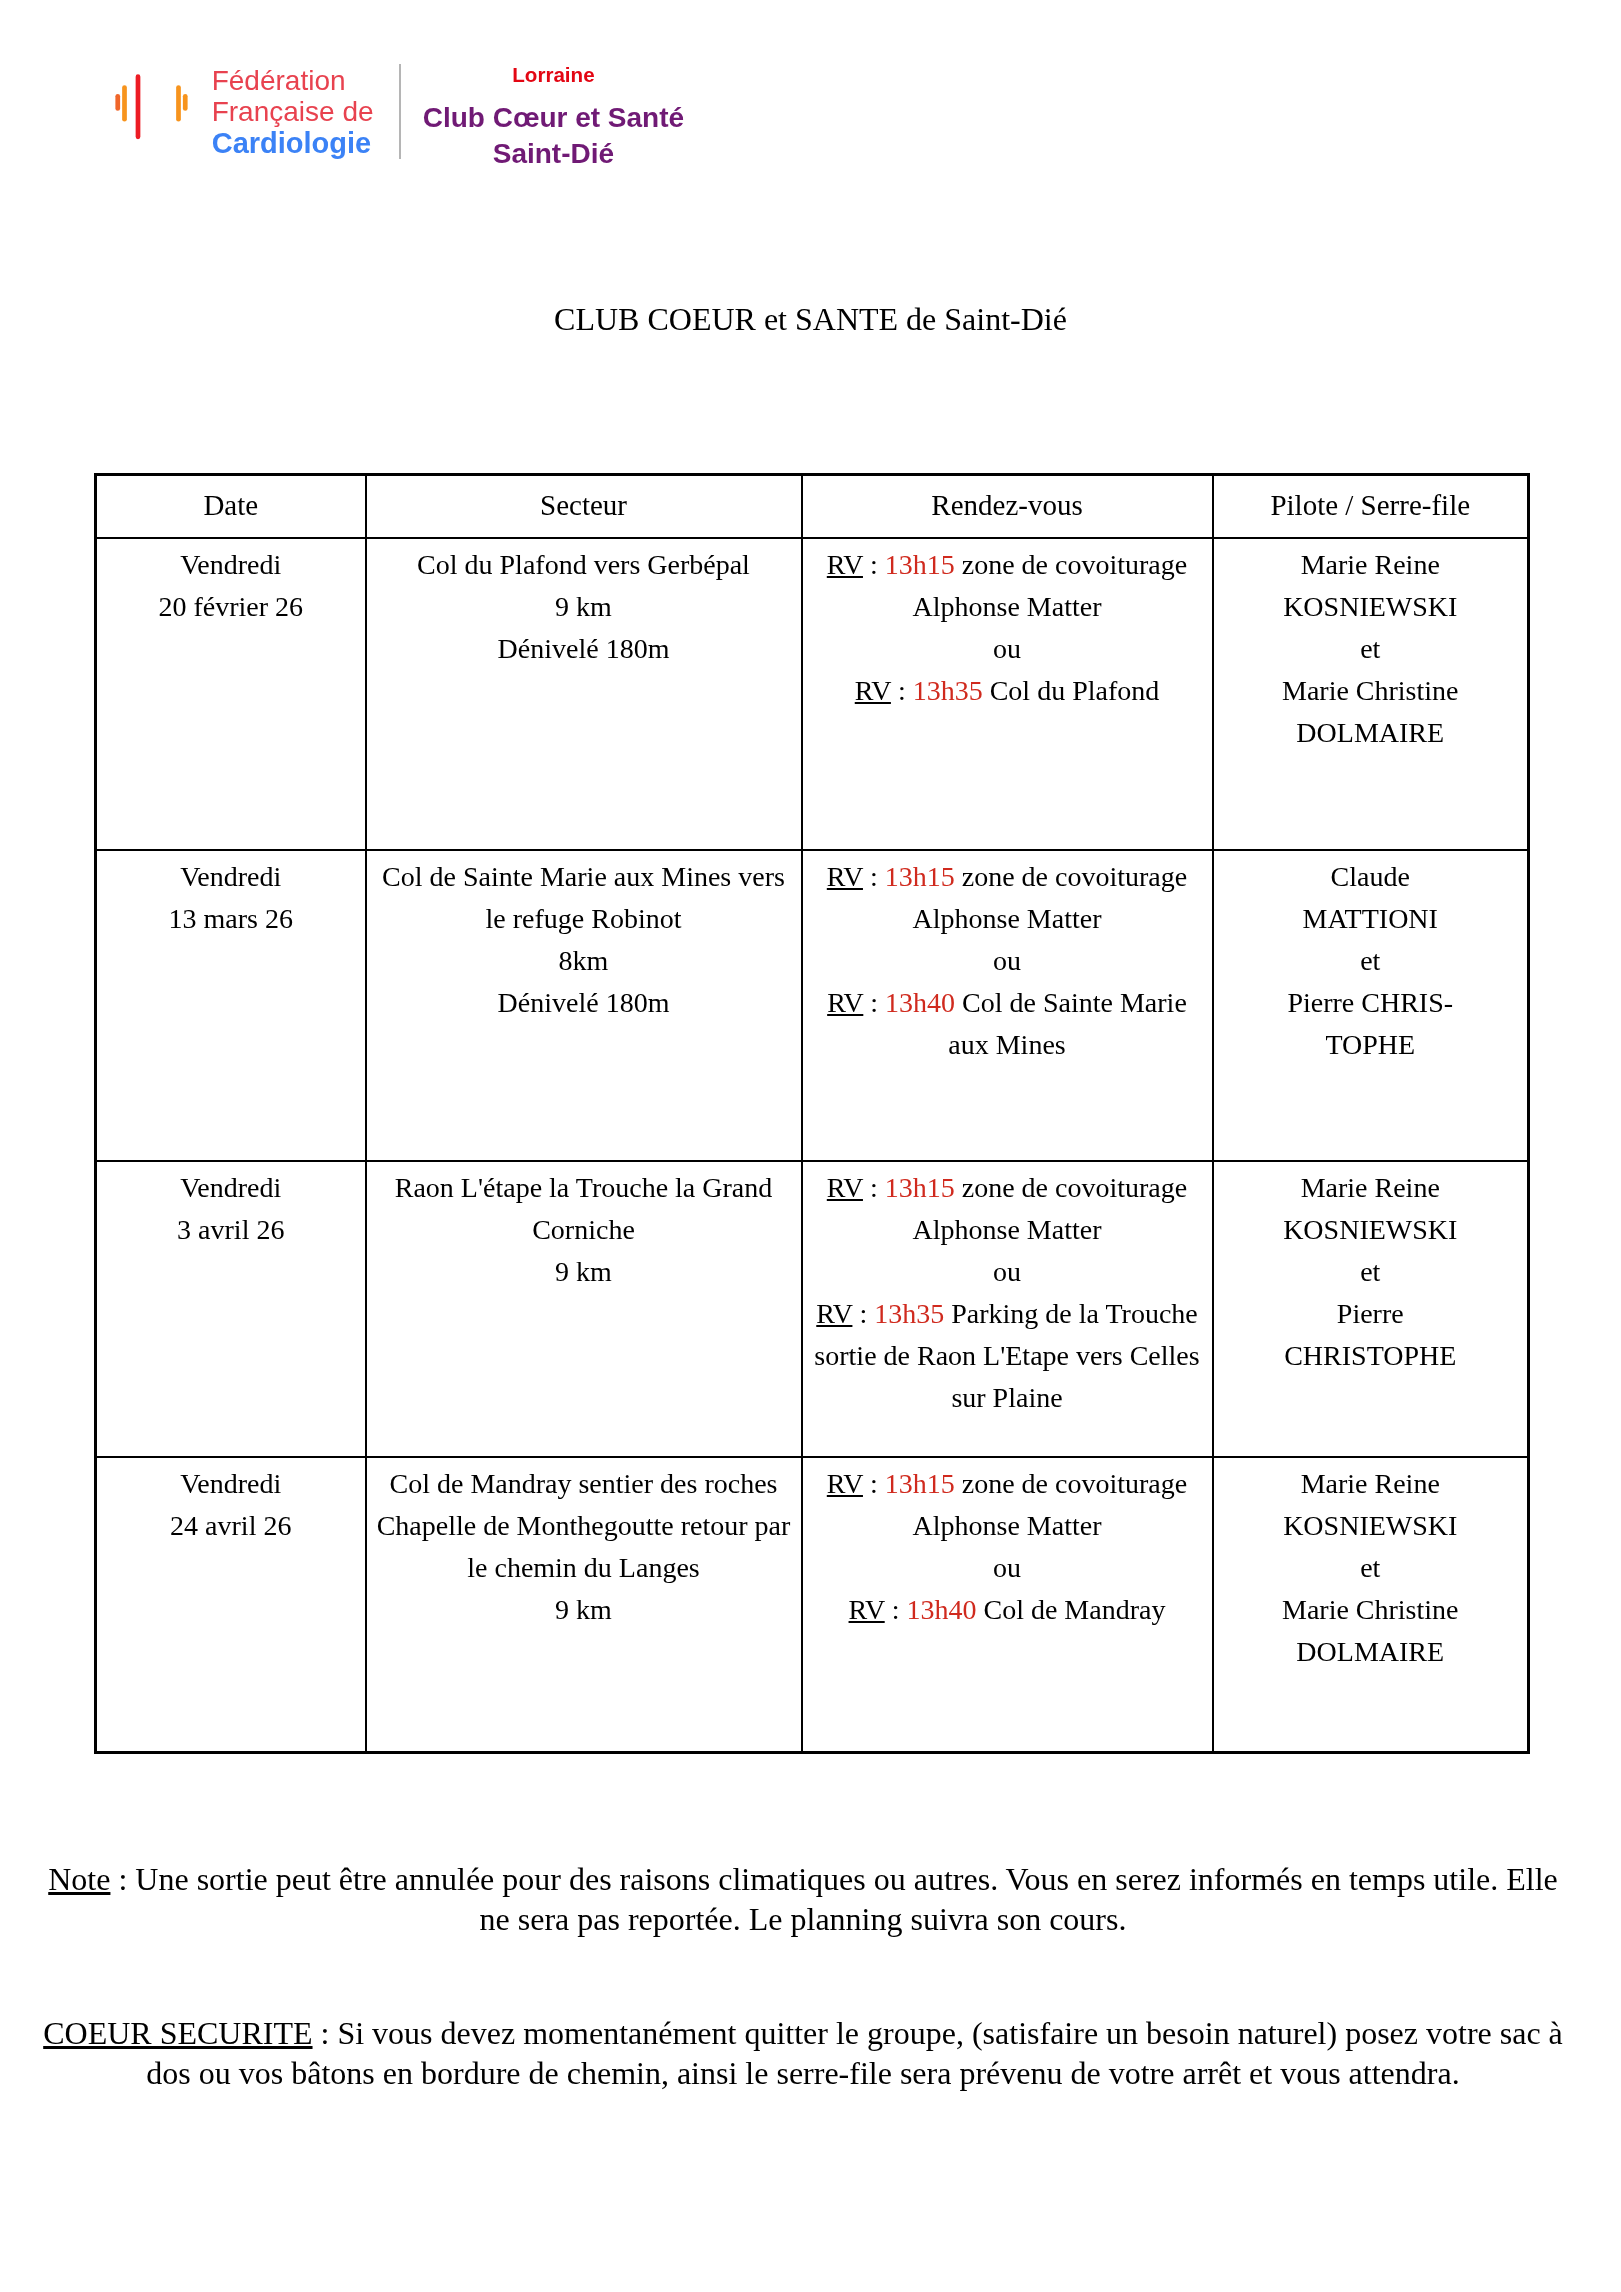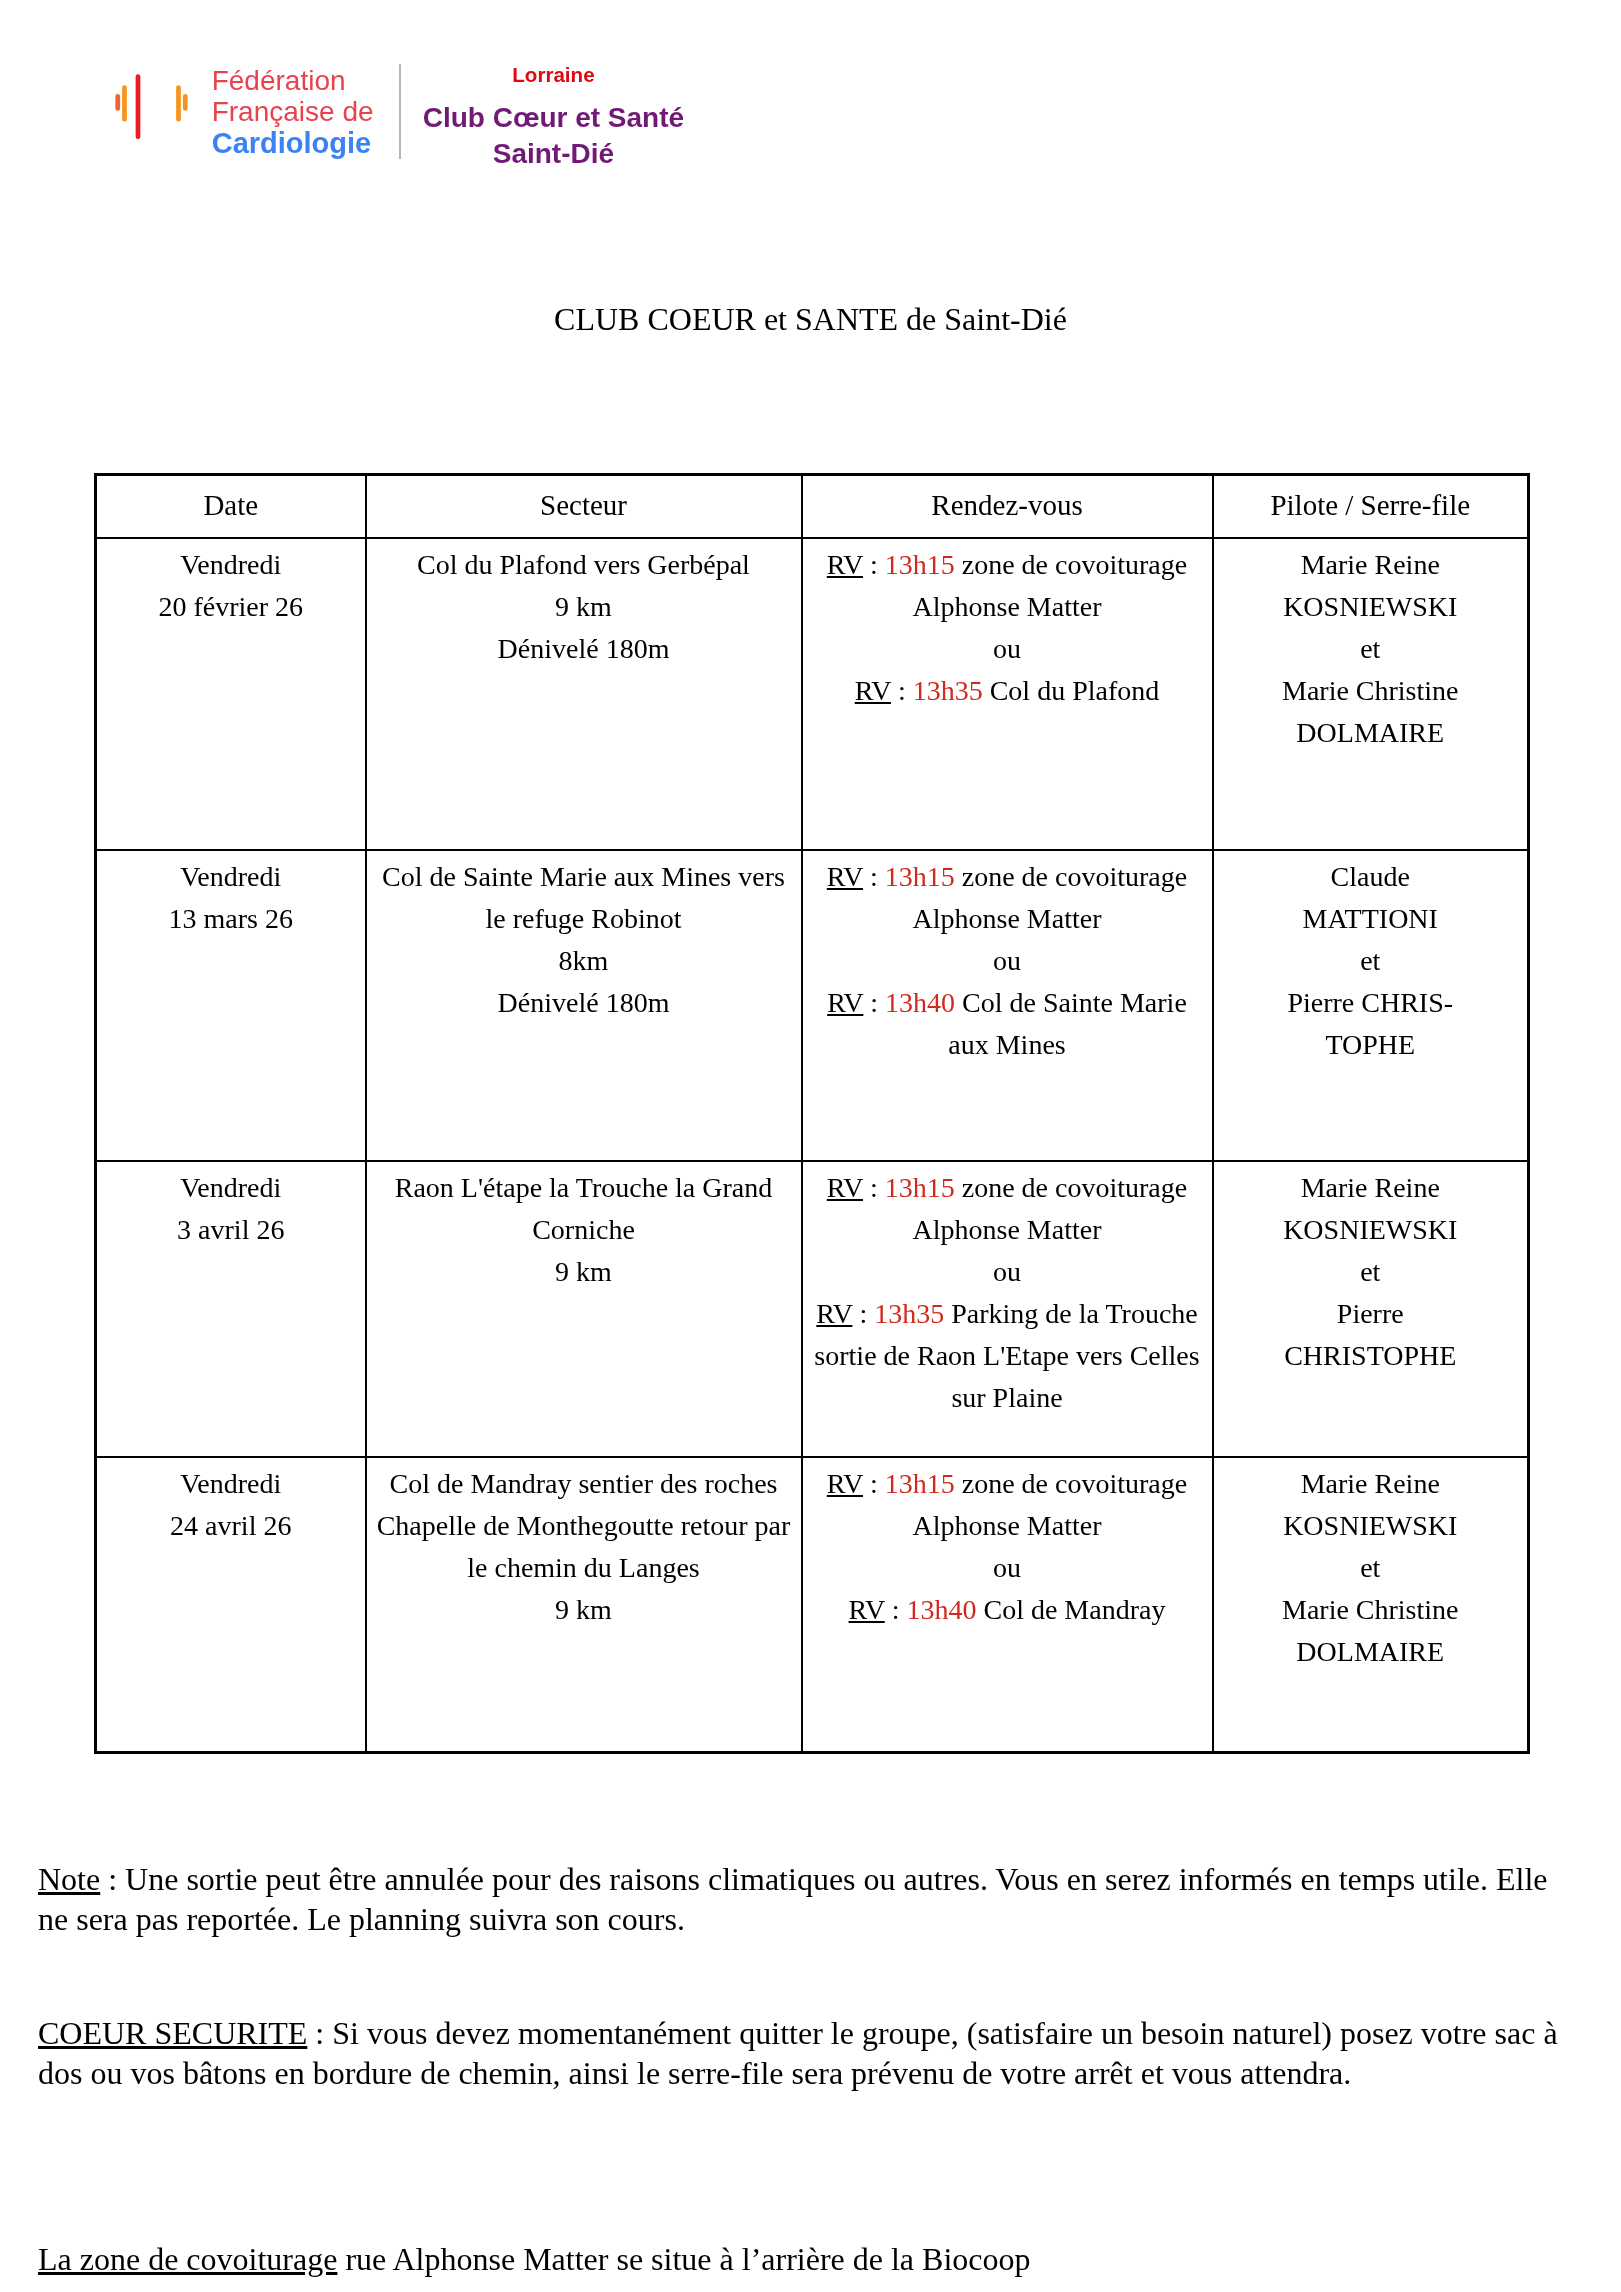--- a/index.html
+++ b/index.html
@@ -27,21 +27,21 @@
   .cal th,.cal td{border:2.7px solid #000;text-align:center;vertical-align:top;
                   font-weight:normal;overflow:hidden;}
   .cal th{font-size:29px;padding-top:12.5px;height:47px;}
   .cal td{font-size:28px;line-height:42px;padding:5.4px 7.2px 0 7.2px;}
   tr.h1{height:312px;} tr.h2{height:311px;} tr.h3{height:296px;} tr.h4{height:296px;}
 
   .u{text-decoration:underline;}
   .red{color:#d02a1e;}
 
   
-  .note{position:absolute;left:38px;width:1530px;font-size:32px;line-height:40px;text-align:left;}
+  .note{position:absolute;left:38px;width:1530px;font-size:32px;line-height:40px;text-align:center;}
   #note-p{top:1827px;}
   #rappel-p{top:1981px;}
   #zone-p{top:2207px;}
 </style>
 </head>
 <body>
 
 <div class="page">
 
   <div class="logo">
@@ -200,16 +200,15 @@
         <div>DOLMAIRE</div>
       </td>
     </tr>
   </tbody>
   </table>
 
   <p class="note" id="note-p"><span class="u">Note</span><span> : </span><span>Une sortie peut être annulée pour des raisons climatiques ou autres. Vous en serez informés en temps utile. Elle ne sera pas reportée. Le planning suivra son cours.</span></p>
 
   <p class="note" id="rappel-p"><span class="u">COEUR SECURITE</span><span> : </span><span>Si vous devez momentanément quitter le groupe, (satisfaire un besoin naturel) posez votre sac à dos ou vos bâtons en bordure de chemin, ainsi le serre-file sera prévenu de votre arrêt et vous attendra.</span></p>
 
-  <p class="note" id="zone-p"><span class="u">La zone de covoiturage</span><span> rue Alphonse Matter se situe à l’arrière de la Biocoop</span></p>
 
 </div>
 
 
 </body></html>

